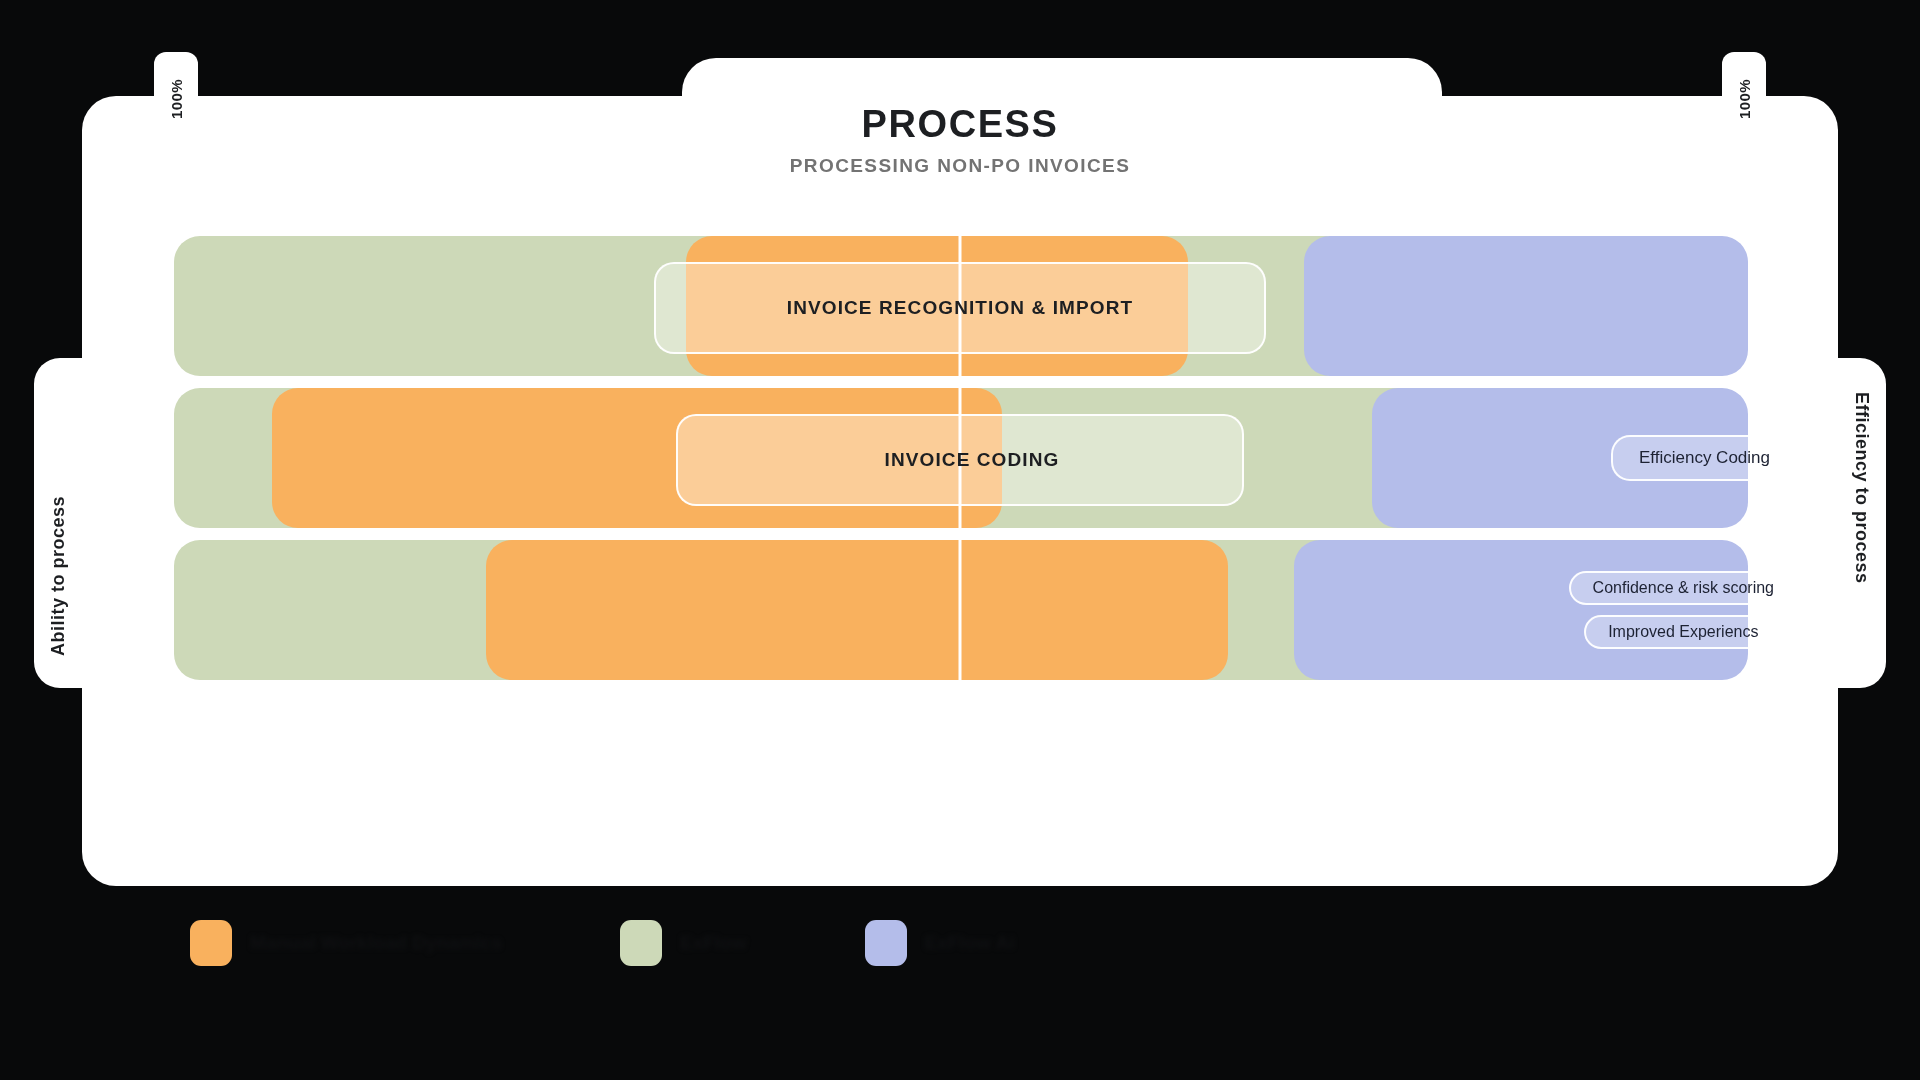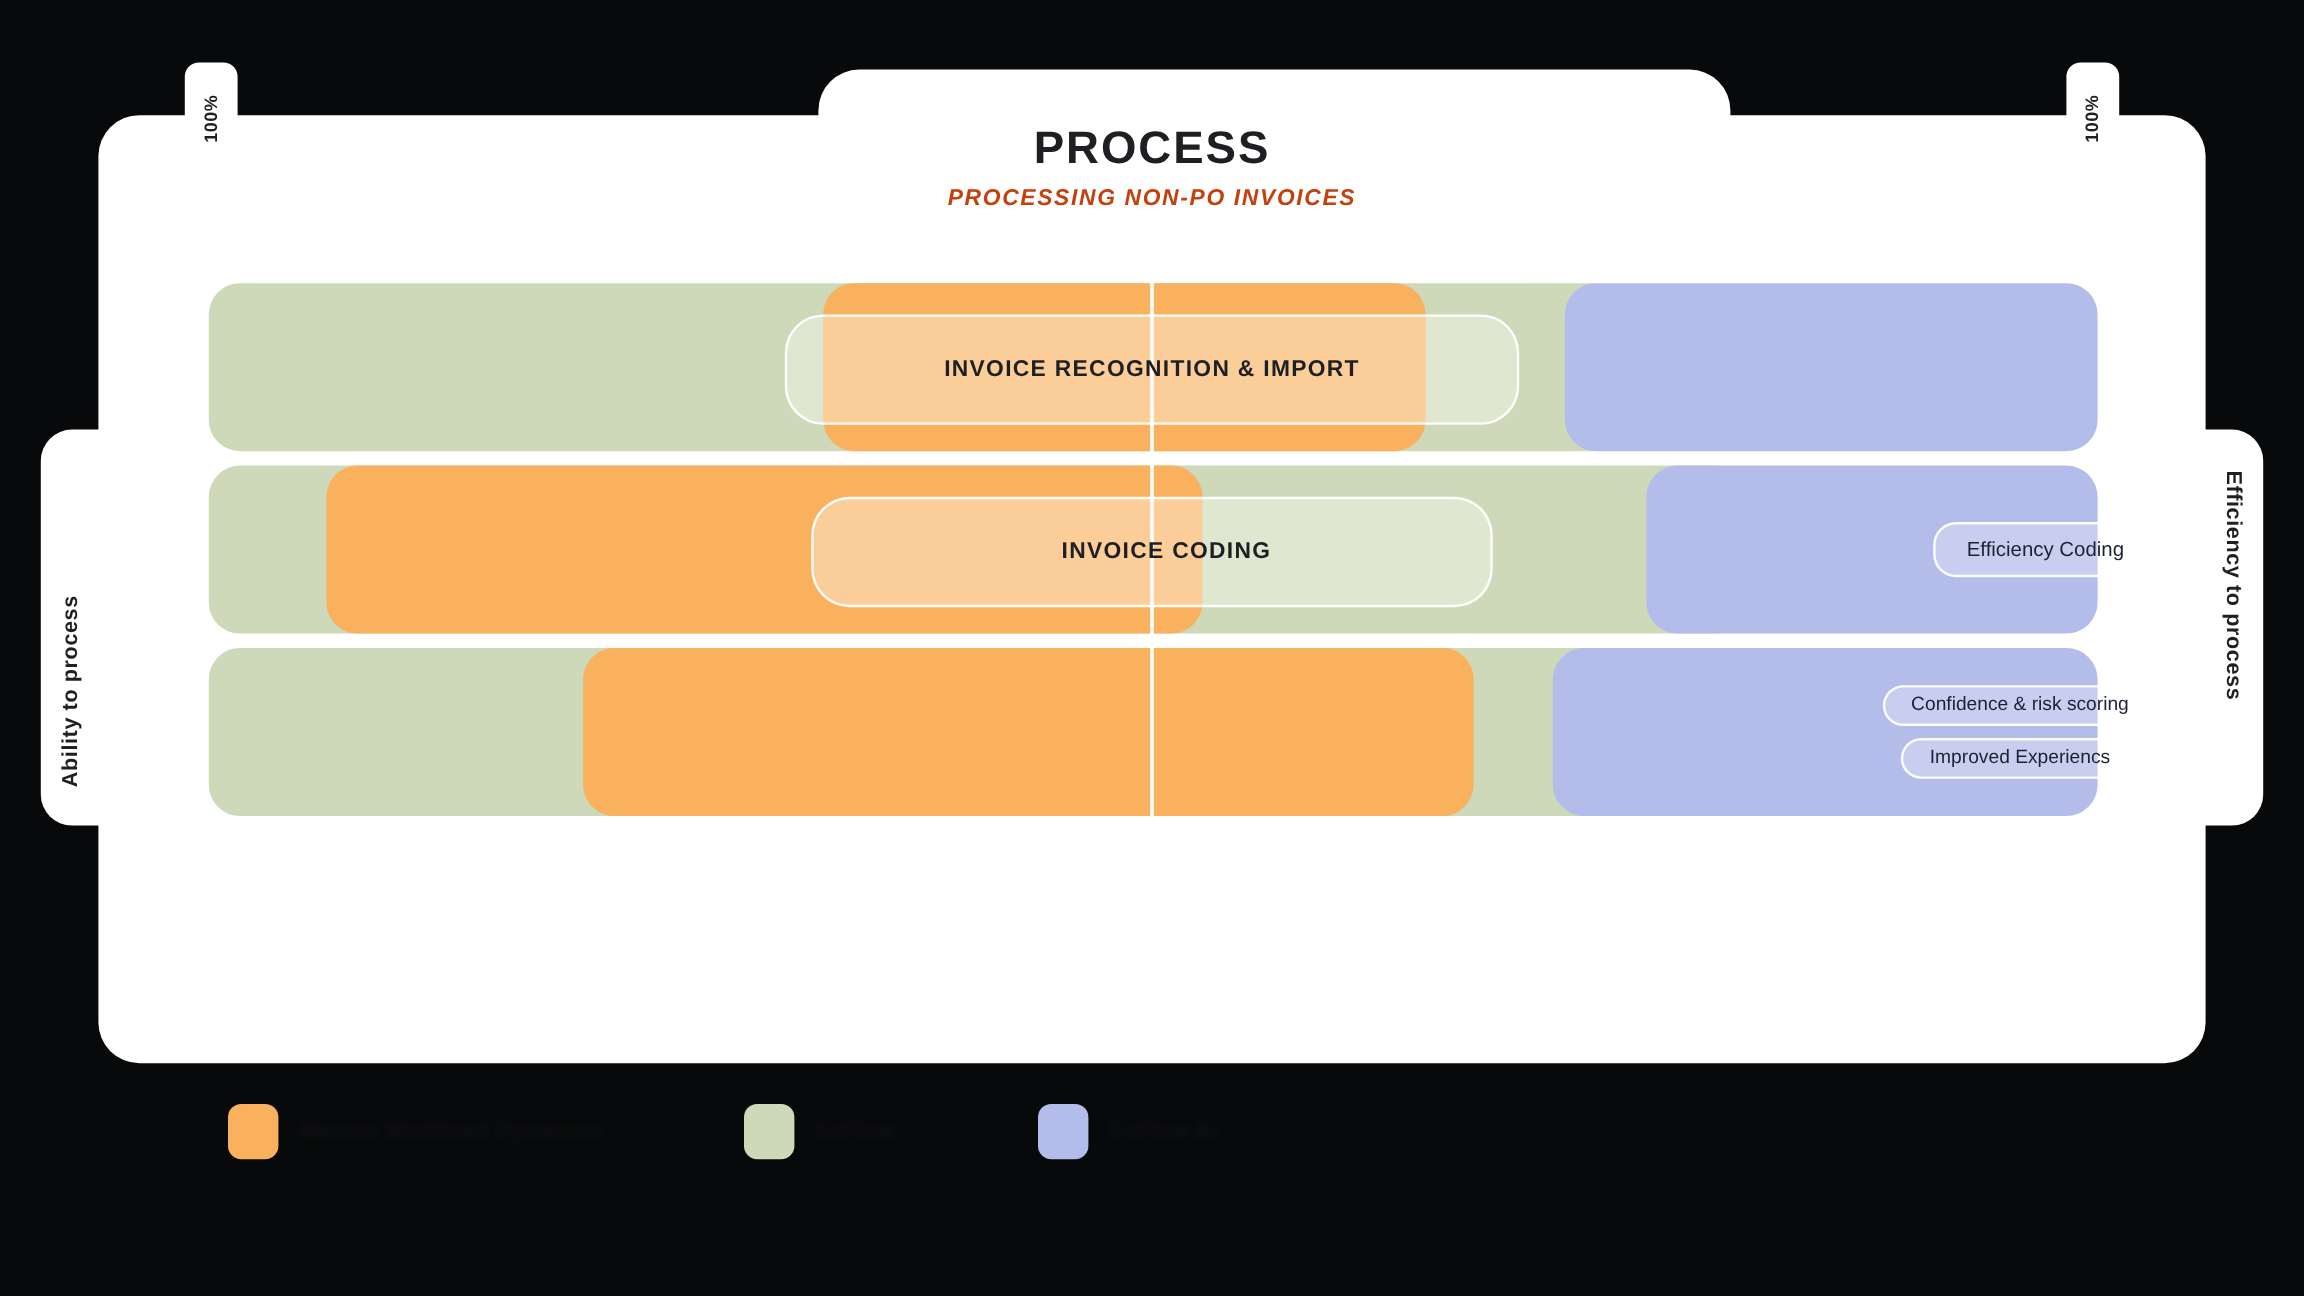--- a/index.html
+++ b/index.html
@@ -89,22 +89,21 @@
     font-weight:700;
     letter-spacing:1.6px;
     color:#1d1f22;
     line-height:1.1;
   }
   #sub-title{
     margin-top:9px;
     font-size:19px;
     font-weight:700;
     letter-spacing:1.4px;
-    color:#c2410c;
-    font-style:italic;
+    color:#737373;
   }
 
   
   .axis-label{
     position:absolute;
     font-size:18px;
     font-weight:700;
     color:#1d1f22;
     letter-spacing:.5px;
     white-space:nowrap;
@@ -144,21 +143,21 @@
   .bar-orange{ background:#f9b15e; }
   .bar-blue{ background:#b4bdea; }
 
   
   .stage-pill{
     position:absolute;
     top:26px;
     left:50%;
     transform:translateX(-50%);
     height:88px;
-    border-radius:32px;
+    border-radius:20px;
     border:2.5px solid rgba(255,255,255,.95);
     background:rgba(255,255,255,.36);
     display:flex;
     align-items:center;
     justify-content:center;
     z-index:4;
   }
   .stage-pill span{
     font-size:19px;
     font-weight:800;

